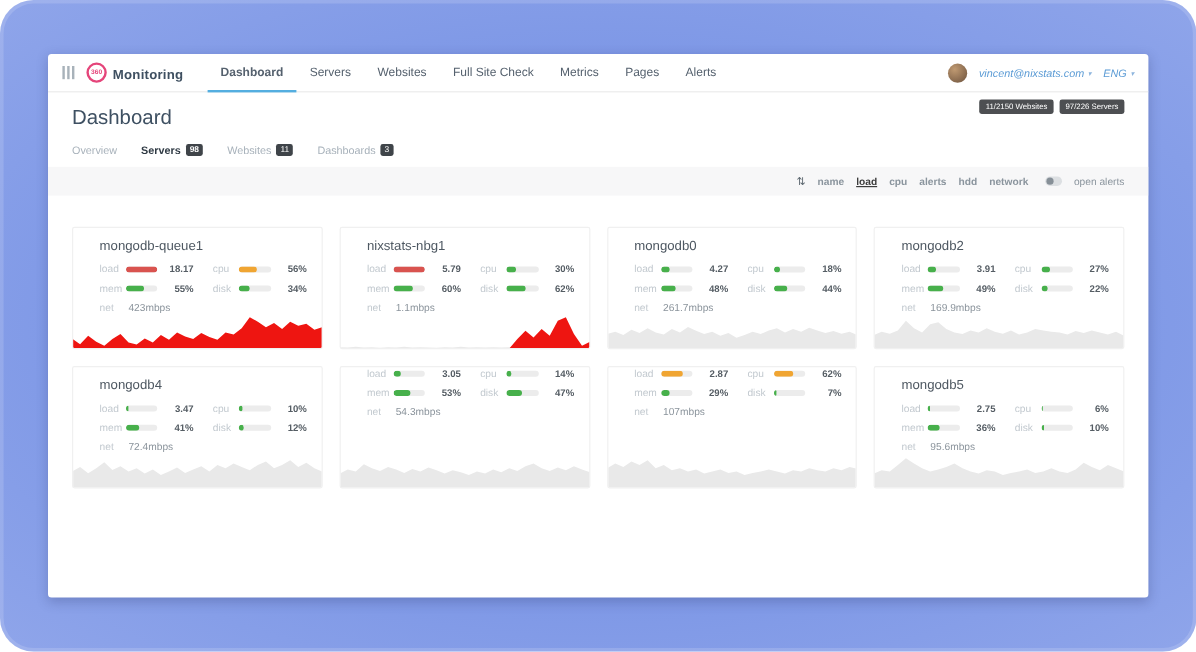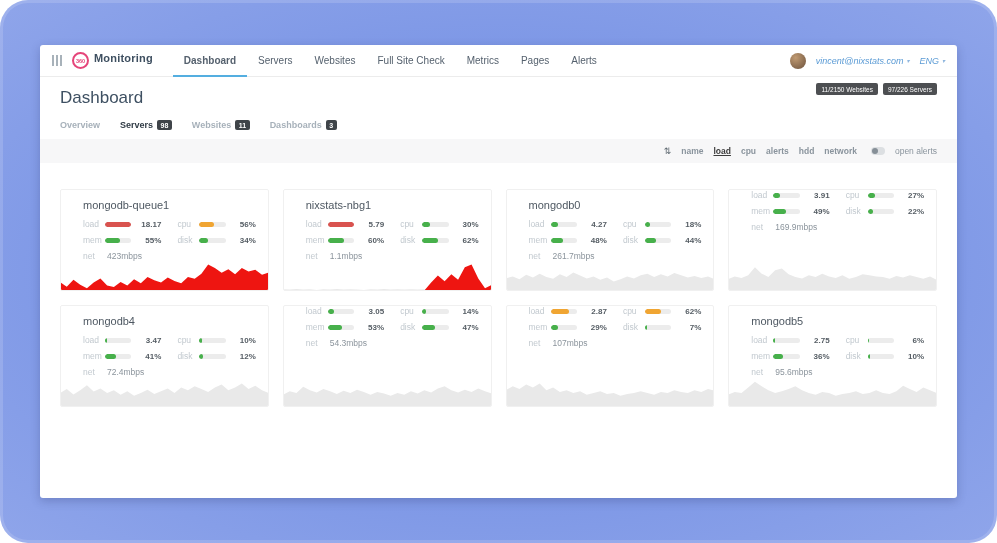--- a/index.html
+++ b/index.html
@@ -7,42 +7,42 @@
   .frame{position:absolute;inset:0;border-radius:28px;
     background:radial-gradient(ellipse at 50% 50%, #7792e3 0%, #7d97e6 55%, #8fa5ea 100%);
     box-shadow:inset 0 0 0 3px rgba(255,255,255,0.15);}
   .window{position:absolute;left:40px;right:40px;top:45px;bottom:45px;background:#fff;
     border-radius:3px;box-shadow:0 3px 10px rgba(30,40,90,0.25);overflow:hidden;}
 
   
   .nav{height:31px;border-bottom:1px solid #ececec;display:flex;align-items:center;padding:0 12px;}
   .grid-icon{display:flex;gap:2px;margin-right:10px;cursor:pointer;}
   .grid-icon span{width:2px;height:11px;background:#a8b2ba;display:block;}
-  .logo{display:flex;align-items:flex-start;gap:5px;}
+  .logo{display:flex;align-items:flex-end;gap:5px;}
   .logo-circle{width:17px;height:17px;border-radius:50%;border:2px solid #e5457a;box-sizing:border-box;
     display:flex;align-items:center;justify-content:center;font-size:5.5px;font-weight:bold;color:#e5457a;}
   .brand{font-size:11px;color:#3e4f60;font-weight:600;letter-spacing:.2px;}
   .nav-tabs{display:flex;margin-left:20px;height:31px;}
   .nav-tab{padding:0 11px;font-size:10px;color:#55616e;display:flex;align-items:center;position:relative;cursor:pointer;}
   .nav-tab.active{font-weight:600;}
   .nav-tab.active::after{content:"";position:absolute;left:0;right:0;bottom:-1px;height:2px;background:#54aee0;}
   .nav-right{margin-left:auto;display:flex;align-items:center;gap:10px;}
   .avatar{width:16px;height:16px;border-radius:50%;background:radial-gradient(circle at 35% 30%, #c09a72, #6b513c);}
   .nav-link{font-size:9px;color:#5b9bd5;display:flex;align-items:center;gap:3px;cursor:pointer;font-style:italic;}
   .caret{font-size:6px;color:#8fb6de;}
 
   
   .page-header{position:relative;padding:11px 20px 0;}
   .page-title{margin:0;font-size:17px;font-weight:500;color:#3e5062;}
   .hbadges{position:absolute;top:6px;right:20px;display:flex;gap:5px;}
   .hbadge{background:#4d4f52;color:#fff;font-size:6.5px;padding:2.5px 5px;border-radius:2px;white-space:nowrap;}
 
   
   .subtabs{display:flex;align-items:center;gap:20px;padding:12px 20px 9px;}
-  .subtab{font-size:9px;color:#a7b1ba;display:flex;align-items:center;cursor:pointer;font-weight:bold;}
+  .subtab{font-size:9px;color:#a7b1ba;display:flex;align-items:center;cursor:pointer;}
   .subtab.active{color:#2f3a44;font-weight:700;}
   .count-badge{background:#3f4449;color:#fff;font-size:7px;padding:1.5px 3.5px;border-radius:2px;margin-left:4px;line-height:1;}
   .count-badge:empty{display:none;}
 
   
   .sortbar{background:#f7f7f8;height:24px;display:flex;align-items:center;justify-content:flex-end;
     gap:10px;padding:0 20px;}
   .sort-icon{font-size:9px;color:#5c676f;}
   .sort-option{font-size:8.5px;color:#8a949d;cursor:pointer;font-weight:bold;}
   .sort-option.active{color:#3c3c3c;font-weight:700;text-decoration:underline;}
@@ -257,20 +257,21 @@
           </div>
     <div class="net-row">
       <span class="m-label">net</span>
       <span class="net-val">261.7mbps</span>
     </div>
   <svg viewBox="0 0 100 28" preserveAspectRatio="none" class="spark">
             <polygon points="0.00,15.40 3.23,13.44 6.45,16.24 9.68,11.76 12.90,14.56 16.13,10.64 19.35,14.00 22.58,15.68 25.81,11.20 29.03,14.00 32.26,9.52 35.48,12.60 38.71,15.40 41.94,13.44 45.16,16.80 48.39,14.56 51.61,18.48 54.84,16.24 58.06,13.44 61.29,15.40 64.52,12.32 67.74,10.64 70.97,14.00 74.19,11.20 77.42,13.44 80.65,10.08 83.87,12.32 87.10,14.56 90.32,12.88 93.55,15.12 96.77,13.44 100.00,16.24 100,28 0,28" fill="#e9e9e9"></polygon>
           </svg>
         </div>
         <div class="card">
+    <div class="card-title">mongodb2</div>
     <div class="metrics">
             <div class="metric">
               <span class="m-label">load</span>
               <span class="m-bar">
                 <span class="m-fill" style="width: 27%; background: rgb(71, 176, 75);"></span>
               </span>
               <span class="m-val">3.91</span>
             </div>
             <div class="metric">
               <span class="m-label">cpu</span>

